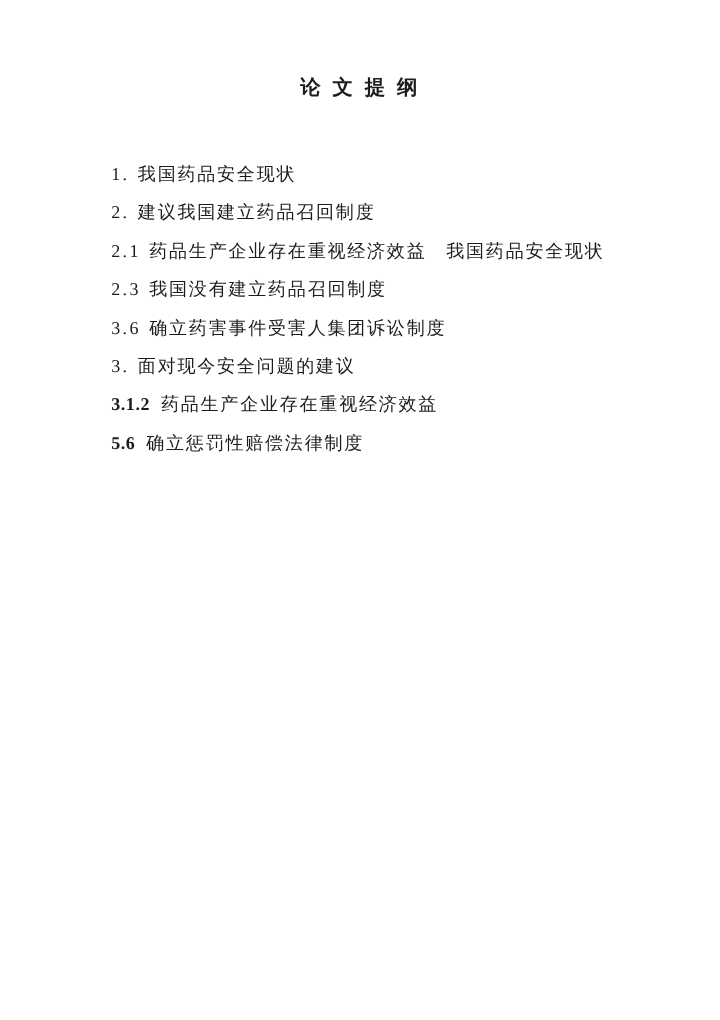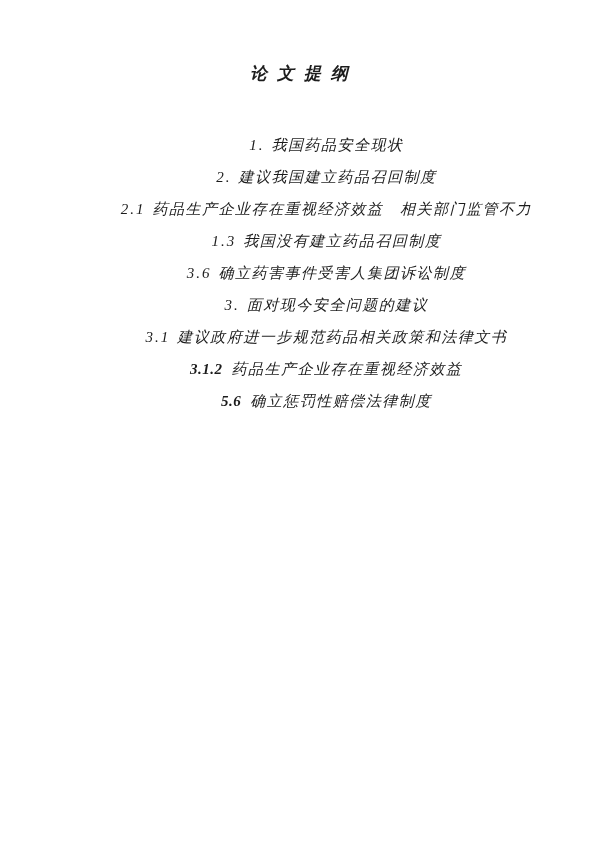--- a/index.html
+++ b/index.html
@@ -8,37 +8,35 @@
     background: #ffffff;
   }
   .page {
     position: relative;
     width: 600px;
     height: 635px;
     background: #ffffff;
     overflow: hidden;
     font-family: "DejaVu Serif", "Liberation Serif", serif;
     color: #1c1c1c;
-    font-style: italic;
   }
   .doc-title {
     margin: 0;
     padding-top: 62px;
     text-align: center;
     font-size: 17px;
     line-height: 22px;
     font-weight: bold;
     letter-spacing: 2px;
     color: #1c1c1c;
   }
   .outline {
     margin: 0;
     padding: 13px 40px 0 64px;
     list-style: none;
-    text-align: center;
   }
   .outline-item {
     height: 32px;
     line-height: 32px;
     font-size: 15px;
     white-space: pre-wrap;
   }
   .outline-item .num {
     font-family: "Liberation Serif", "DejaVu Serif", serif;
     letter-spacing: 2px;
@@ -61,33 +59,30 @@
   <h1 class="doc-title">论 文 提 纲</h1>
 
   <ul class="outline">
     <li class="outline-item">
       <span class="num">1.</span><span class="txt">我国药品安全现状</span>
     </li>
     <li class="outline-item">
       <span class="num">2.</span><span class="txt">建议我国建立药品召回制度</span>
     </li>
     <li class="outline-item">
-      <span class="num">2.1</span><span class="txt">药品生产企业存在重视经济效益　相关部门监管不力</span>
+      <span class="num">2.1</span><span class="txt">药品生产企业存在重视经济效益　我国药品安全现状</span>
     </li>
     <li class="outline-item">
-      <span class="num">1.3</span><span class="txt">我国没有建立药品召回制度</span>
+      <span class="num">2.3</span><span class="txt">我国没有建立药品召回制度</span>
     </li>
     <li class="outline-item">
       <span class="num">3.6</span><span class="txt">确立药害事件受害人集团诉讼制度</span>
     </li>
     <li class="outline-item">
       <span class="num">3.</span><span class="txt">面对现今安全问题的建议</span>
-    </li>
-    <li class="outline-item">
-      <span class="num">3.1</span><span class="txt">建议政府进一步规范药品相关政策和法律文书</span>
     </li>
     <li class="outline-item bold-num">
       <span class="num">3.1.2</span><span class="txt">药品生产企业存在重视经济效益</span>
     </li>
     <li class="outline-item bold-num">
       <span class="num">5.6</span><span class="txt">确立惩罚性赔偿法律制度</span>
     </li>
   </ul>
 
 </div>

